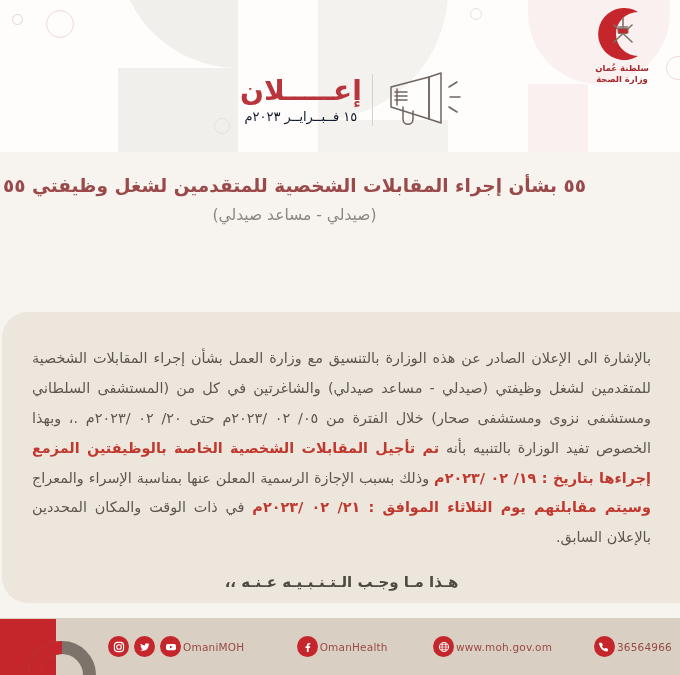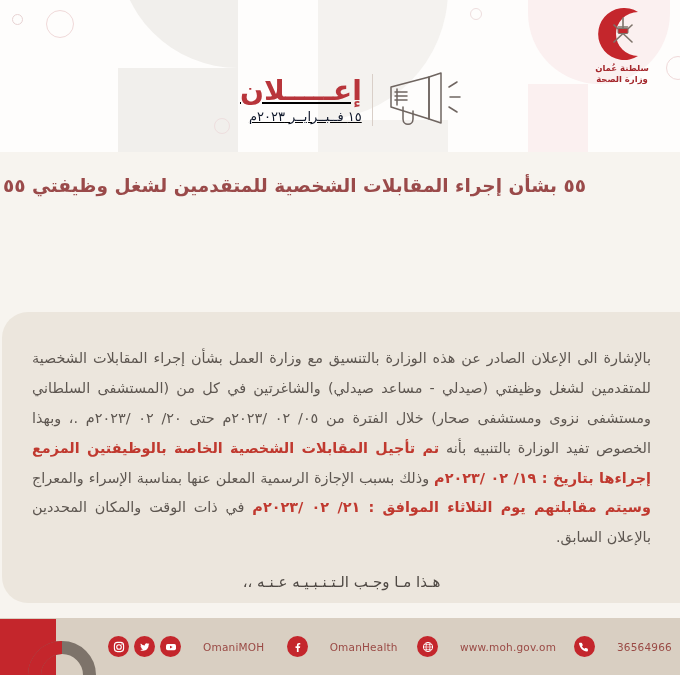--- a/index.html
+++ b/index.html
@@ -116,23 +116,22 @@
   }
   .megaphone { flex: 0 0 auto; }
   .headline-divider {
     width: 1px;
     height: 52px;
     background: #d9cfc8;
     flex: 0 0 auto;
   }
   .headline-text {
     flex: 0 0 auto;
-    text-align: right;
+    text-align: center;
     padding-left: 4px;
-    text-decoration: underline;
   }
   .headline-title {
     display: block;
     color: #b8353b;
     font-size: 28px;
     font-weight: bold;
     line-height: 1.05;
     letter-spacing: 1px;
   }
   .headline-date {
@@ -220,21 +219,21 @@
   .hl {
     color: #c0392f;
     font-weight: bold;
   }
   .closing {
     margin-top: 20px;
     text-align: center;
     color: #4f4944;
     font-size: 15px;
     letter-spacing: 2.2px;
-    font-weight: normal;
+    font-weight: bold;
   }
 
   
   .footer {
     position: absolute;
     left: 0;
     bottom: 0;
     width: 680px;
     height: 57px;
     background: #d9cfc2;
@@ -282,21 +281,21 @@
     display: flex;
     flex-direction: row;
     align-items: center;
     justify-content: flex-start;
     direction: ltr;
   }
   .f-group {
     display: flex;
     flex-direction: row;
     align-items: center;
-    gap: 22px;
+    gap: 2px;
   }
   .f-icons { display: flex; flex-direction: row; gap: 5px; }
   .f-badge {
     width: 21px; height: 21px;
     border-radius: 50%;
     background: #c4262c;
     display: flex;
     align-items: center;
     justify-content: center;
     flex: 0 0 auto;
@@ -358,20 +357,21 @@
     </svg>
     <div class="headline-divider"></div>
     <div class="headline-text">
       <span class="headline-title">إعـــــلان</span>
       <span class="headline-date">١٥ فــبــرايــر ٢٠٢٣م</span>
     </div>
   </div>
 
   <div class="subject">
     <span class="subject-line">٥٥ بشأن إجراء المقابلات الشخصية للمتقدمين لشغل وظيفتي ٥٥</span>
+    <span class="subject-sub">(صيدلي - مساعد صيدلي)</span>
   </div>
 
 
   <div class="content-card">
     <p class="body-text"><span>بالإشارة الى الإعلان الصادر عن هذه الوزارة بالتنسيق مع وزارة العمل بشأن إجراء المقابلات الشخصية للمتقدمين لشغل وظيفتي (صيدلي - مساعد صيدلي) والشاغرتين في كل من (المستشفى السلطاني ومستشفى نزوى ومستشفى صحار) خلال الفترة من ٠٥/ ٠٢ /٢٠٢٣م حتى ٢٠/ ٠٢ /٢٠٢٣م .، وبهذا الخصوص تفيد الوزارة بالتنبيه بأنه </span><span class="hl">تم تأجيل المقابلات الشخصية الخاصة بالوظيفتين المزمع إجراءها بتاريخ : ١٩/ ٠٢ /٢٠٢٣م</span><span> وذلك بسبب الإجازة الرسمية المعلن عنها بمناسبة الإسراء والمعراج </span><span class="hl">وسيتم مقابلتهم يوم الثلاثاء الموافق : ٢١/ ٠٢ /٢٠٢٣م</span><span> في ذات الوقت والمكان المحددين بالإعلان السابق.</span></p>
     <div class="closing">هـذا مـا وجـب الـتـنـبـيـه عـنـه ،،</div>
   </div>
 
   <div class="footer">
     <div class="footer-corner">

